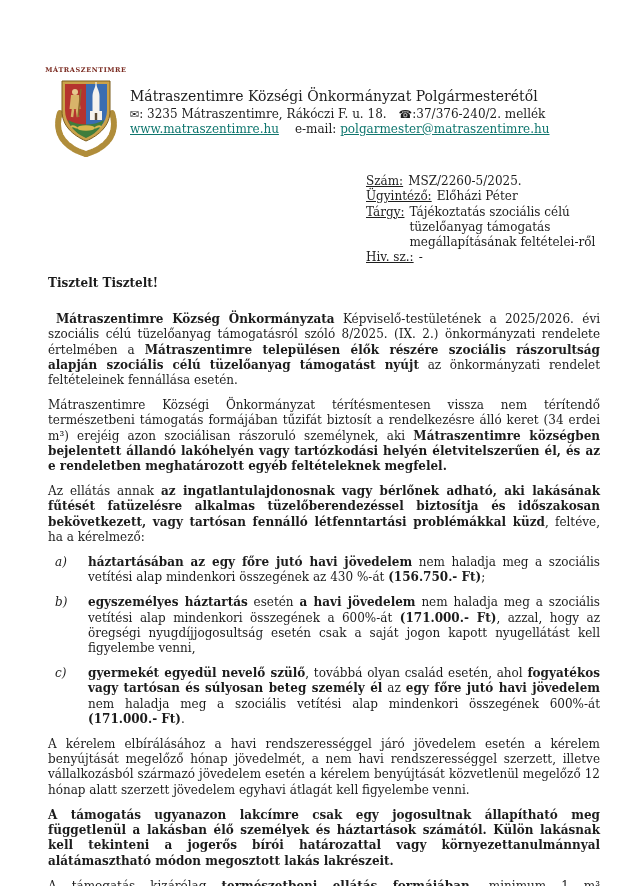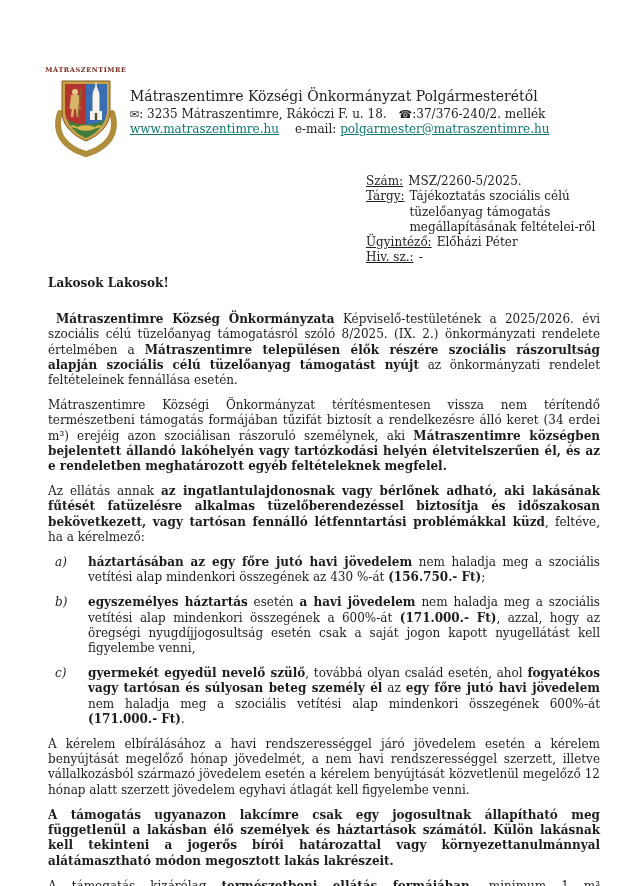--- a/index.html
+++ b/index.html
@@ -76,36 +76,36 @@
     <div class="contact-line"><span class="glyph">✉</span><span>: 3235 Mátraszentimre, Rákóczi F. u. 18.</span><span class="glyph phone">☎</span><span>:37/376-240/2. mellék</span></div>
     <div class="contact-line"><a class="link" href="#">www.matraszentimre.hu</a><span class="email-label">e-mail:</span> <a class="link" href="#">polgarmester@matraszentimre.hu</a></div>
   </div>
 
   <div class="ref-block">
     <div class="ref-item">
         <span class="ref-label">Szám:</span>
         <span class="ref-value">MSZ/2260-5/2025.</span>
       </div>
     <div class="ref-item">
+        <span class="ref-label">Ügyintéző:</span>
+        <span class="ref-value">Előházi Péter</span>
+      </div>
+    <div class="ref-item">
         <span class="ref-label">Tárgy:</span>
         <span class="ref-value">Tájékoztatás szociális célú tüzelőanyag támogatás megállapításának feltételei-ről</span>
-      </div>
-    <div class="ref-item">
-        <span class="ref-label">Ügyintéző:</span>
-        <span class="ref-value">Előházi Péter</span>
       </div>
     <div class="ref-item">
         <span class="ref-label">Hiv. sz.:</span>
         <span class="ref-value">-</span>
       </div>
   </div>
 
   <div class="letter">
 
-    <p class="salutation">Lakosok Lakosok!</p>
+    <p class="salutation">Tisztelt Tisztelt!</p>
 
     <p class="p-first"><span class="b">Mátraszentimre Község Önkormányzata</span><span> Képviselő-testületének a 2025/2026. évi szociális célú tüzelőanyag támogatásról szóló 8/2025. (IX. 2.) önkormányzati rendelete értelmében a </span><span class="b">Mátraszentimre településen élők részére szociális rászorultság alapján szociális célú tüzelőanyag támogatást nyújt</span><span> az önkormányzati rendelet feltételeinek fennállása esetén.</span></p>
 
     <p><span>Mátraszentimre Községi Önkormányzat térítésmentesen vissza nem térítendő természetbeni támogatás formájában tűzifát biztosít a rendelkezésre álló keret (34 erdei m³) erejéig azon szociálisan rászoruló személynek, aki </span><span class="b">Mátraszentimre községben bejelentett állandó lakóhelyén vagy tartózkodási helyén életvitelszerűen él, és az e rendeletben meghatározott egyéb feltételeknek megfelel.</span></p>
 
     <p style="margin-bottom:10px;"><span>Az ellátás annak </span><span class="b">az ingatlantulajdonosnak vagy bérlőnek adható, aki lakásának fűtését fatüzelésre alkalmas tüzelőberendezéssel biztosítja és időszakosan bekövetkezett, vagy tartósan fennálló létfenntartási problémákkal küzd</span><span>, feltéve, ha a kérelmező:</span></p>
 
     <p class="list-item"><span class="marker">a)</span><span class="b">háztartásában az egy főre jutó havi jövedelem</span><span> nem haladja meg a szociális vetítési alap mindenkori összegének az 430 %-át </span><span class="b">(156.750.- Ft)</span><span>;</span></p>
 
     <p class="list-item"><span class="marker">b)</span><span class="b">egyszemélyes háztartás</span><span> esetén </span><span class="b">a havi jövedelem</span><span> nem haladja meg a szociális vetítési alap mindenkori összegének a 600%-át </span><span class="b">(171.000.- Ft)</span><span>, azzal, hogy az öregségi nyugdíjjogosultság esetén csak a saját jogon kapott nyugellátást kell figyelembe venni,</span></p>

